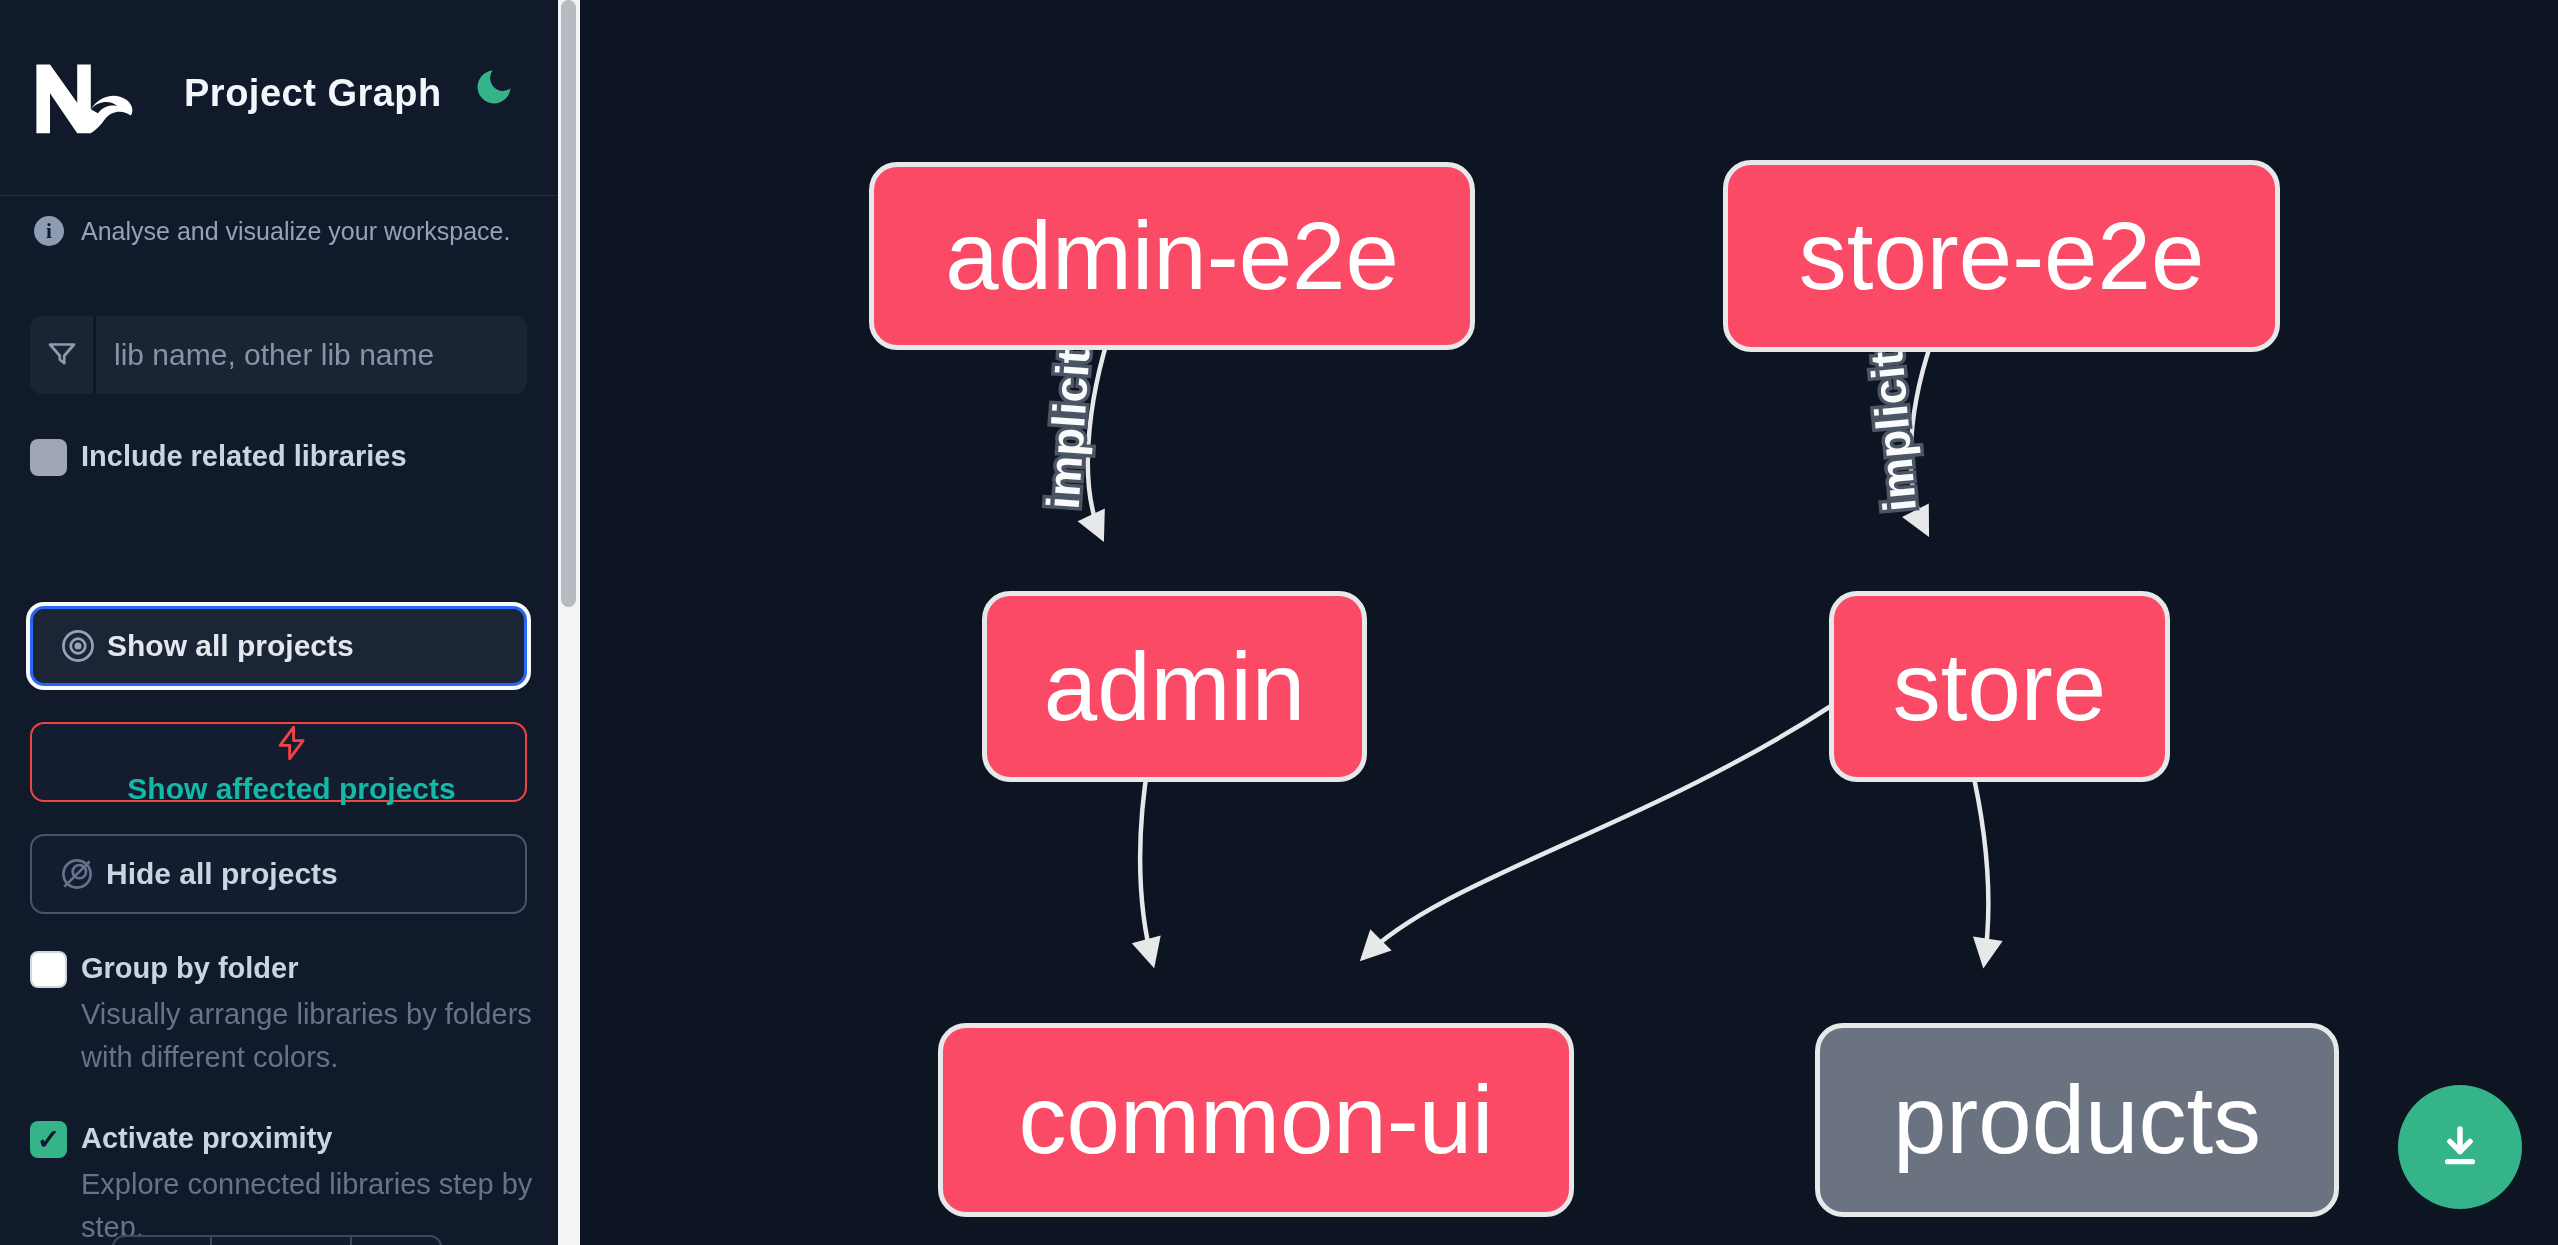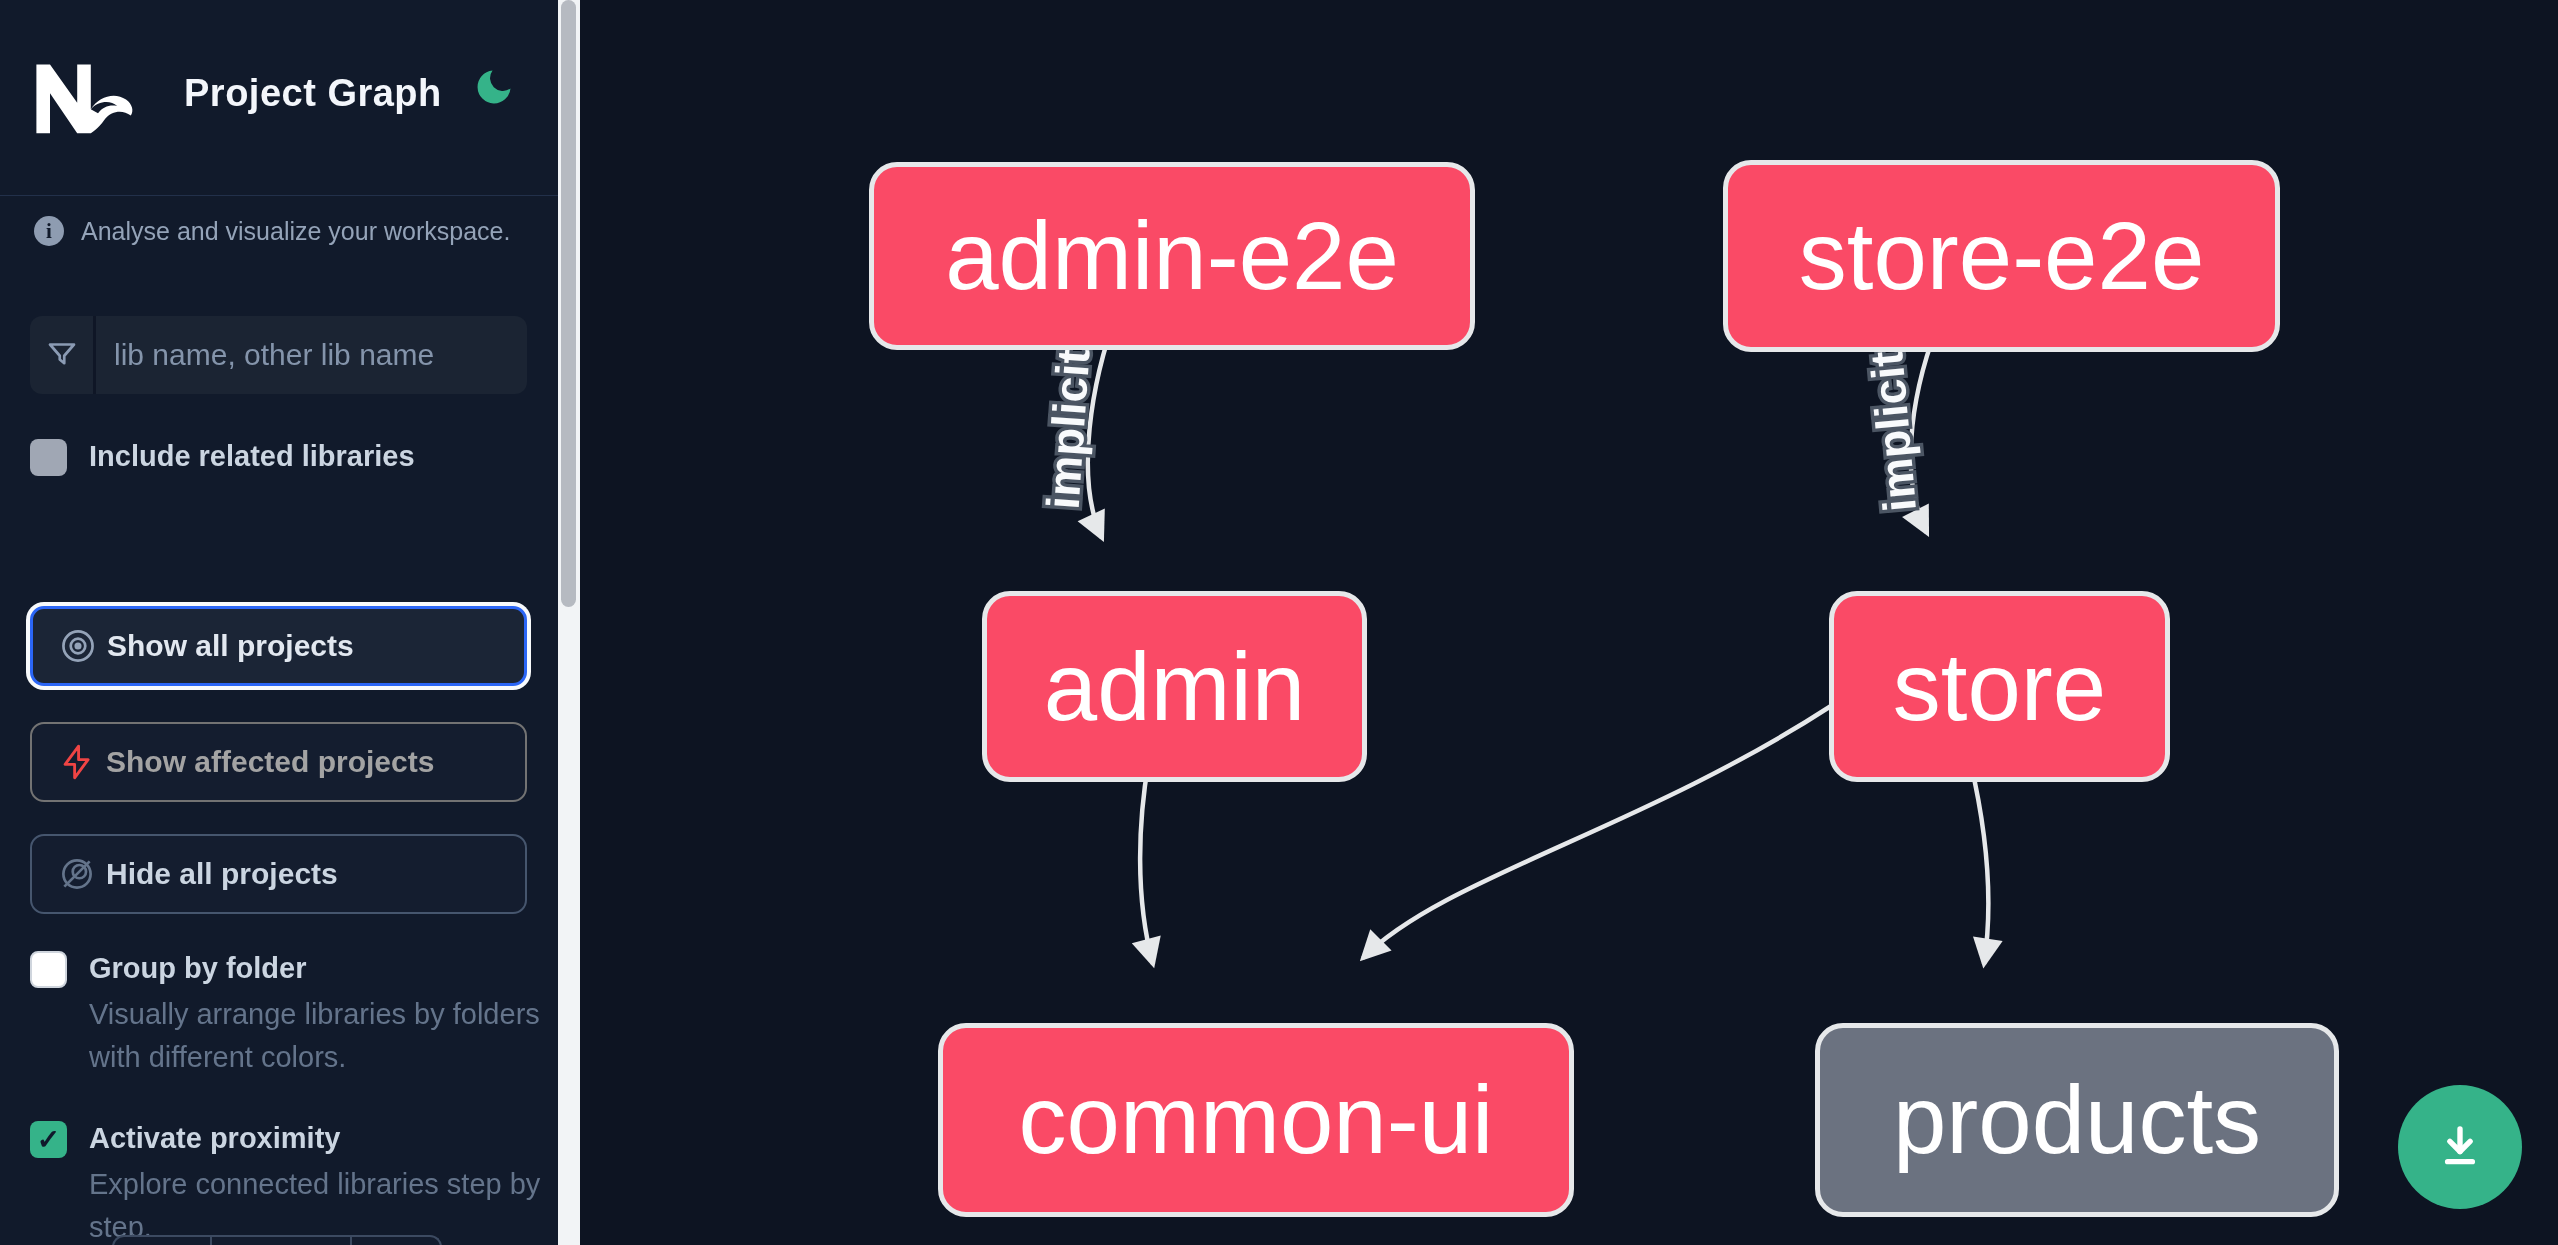--- a/index.html
+++ b/index.html
@@ -29,30 +29,30 @@
   .search input { flex:1; background:transparent; border:none; outline:none; color:#cbd5e1;
                   font-size:30px; padding:0 18px; font-family:"Liberation Sans", sans-serif; }
   .search input::placeholder { color:#8494ab; }
 
   .opt { position:absolute; left:30px; display:flex; align-items:flex-start; }
   .cb { width:37px; height:37px; border-radius:8px; margin-top:3px; flex:0 0 auto; cursor:pointer;
         display:flex; align-items:center; justify-content:center; }
   .cb-gray  { background:#a0a7b4; }
   .cb-white { background:#ffffff; border:2px solid #cfd5dd; }
   .cb-green { background:#35b389; color:#10192b; font-size:28px; font-weight:700; }
-  .opt-text { margin-left:22px; width:462px; }
+  .opt-text { margin-left:14px; width:462px; }
   .opt-label { color:#cbd5e1; font-size:29px; font-weight:700; line-height:40px; }
   .opt-desc  { color:#64748b; font-size:29px; line-height:43px; margin-top:5px; }
 
   .action-btn { position:absolute; left:30px; width:497px; height:80px; border-radius:14px;
                 display:flex; align-items:center; gap:10px; padding-left:26px; cursor:pointer;
                 font-size:30px; font-weight:600; font-family:"Liberation Sans", sans-serif; }
   .btn-show-all { top:606px; background:#1b2536; border:3px solid #2b66f6;
                   box-shadow:0 0 0 4px #f8fafc; color:#e2e8f0; }
-  .btn-affected { top:722px; background:#141d2f; border:2px solid #737373; color:#a3a3a3; }
+  .btn-affected { top:722px; background:#141d2f; border:2px solid #ef4444; color:#14b8a6;flex-direction:column; }
   .btn-hide     { top:834px; background:#141d2f; border:2px solid #46566e; color:#cbd5e1; }
   .action-btn svg { flex:0 0 auto; }
 
   .mini-stepper { position:absolute; left:112px; top:1235px; width:330px; height:14px;
                   background:#131c2e; border:2px solid #3c4a61; border-bottom:none;
                   border-radius:12px 12px 0 0; display:flex; cursor:pointer; }
   .mini-stepper .seg { height:100%; }
   .mini-stepper .seg + .seg { border-left:2px solid #3c4a61; }
 
   .sb-scrollbar { position:absolute; left:558px; top:0; width:22px; height:1245px; background:#f2f4f6; }

